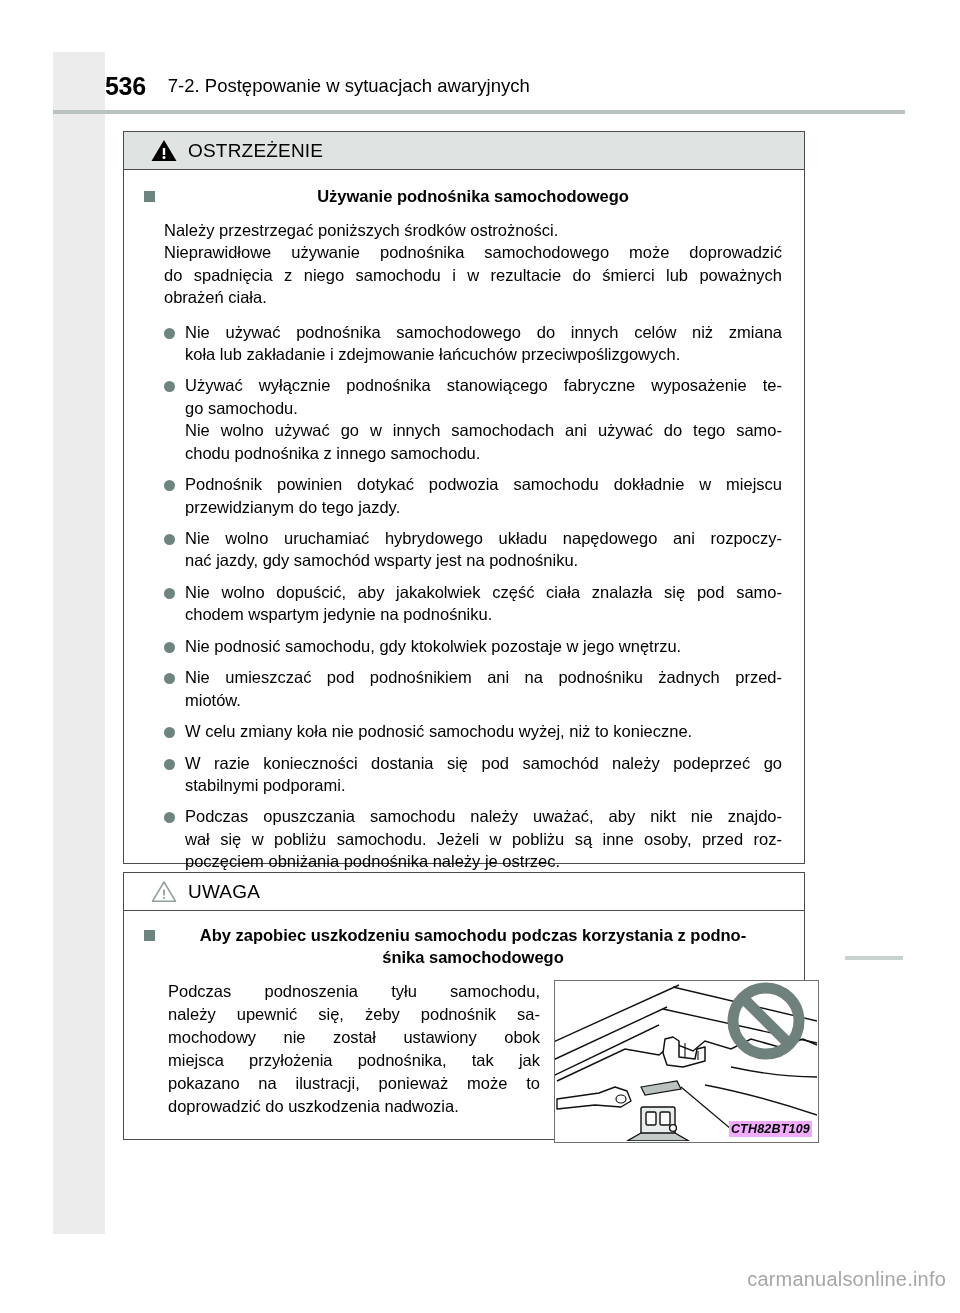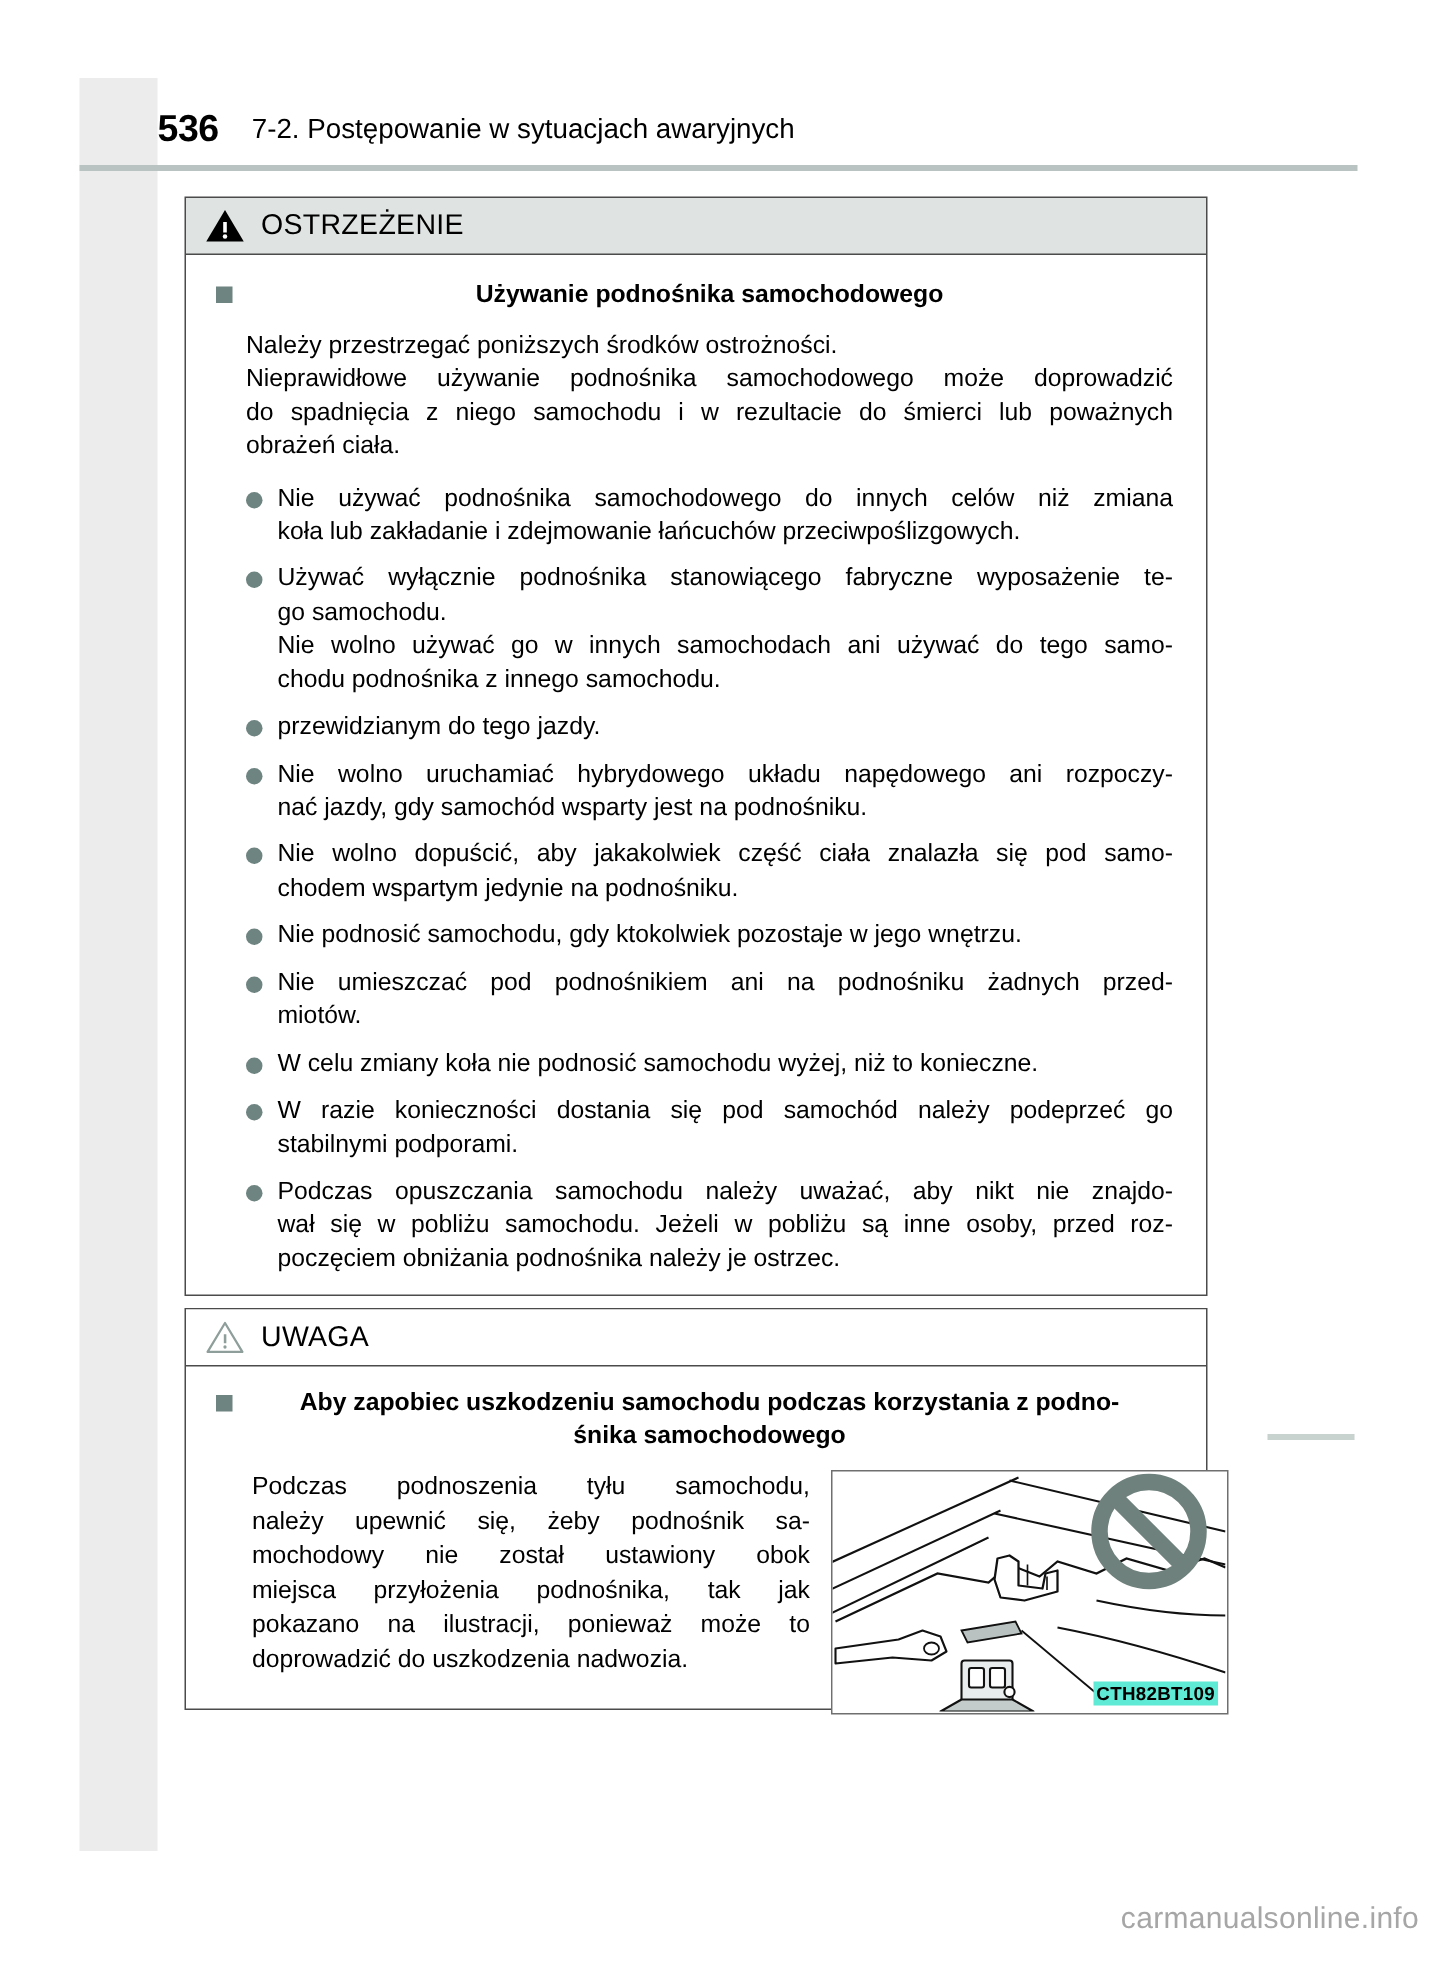--- a/index.html
+++ b/index.html
@@ -72,21 +72,21 @@
     border: 1.5px solid #4b4b4b;
     box-sizing: border-box;
     background: #ffffff;
   }
   .box-title {
     box-sizing: border-box;
     border-bottom: 1.5px solid #4b4b4b;
     height: 38px;
     display: flex;
     align-items: center;
-    padding-left: 13px;
+    padding-left: 27px;
     font-size: 19px;
   }
   .box-title.warn {
     background: #dfe3e2;
   }
   .box-title.caution {
     background: #ffffff;
   }
   .box-title .title-text {
     margin-left: 11px;
@@ -209,22 +209,23 @@
     overflow: hidden;
     background: #ffffff;
   }
   .fig-caption {
     position: absolute;
     right: 6px;
     bottom: 5px;
     font-size: 12.5px;
     font-weight: bold;
     letter-spacing: 0.2px;
-    background: #5eead4;
+    background: #f0abfc;
     padding: 1px 2px;
+    font-style: italic;
   }
 
   
   .watermark {
     position: absolute;
     right: 14px;
     bottom: 22px;
     font-size: 20px;
     color: #a6a6a6;
     letter-spacing: 0.2px;
@@ -275,20 +276,21 @@
         <span class="li-line j">Nie używać podnośnika samochodowego do innych celów niż zmiana</span>
         <span class="li-line">koła lub zakładanie i zdejmowanie łańcuchów przeciwpoślizgowych.</span>
       </li>
       <li>
         <span class="li-line j">Używać wyłącznie podnośnika stanowiącego fabryczne wyposażenie te-</span>
         <span class="li-line">go samochodu.</span>
         <span class="li-line j">Nie wolno używać go w innych samochodach ani używać do tego samo-</span>
         <span class="li-line">chodu podnośnika z innego samochodu.</span>
       </li>
       <li>
+        <span class="li-line j">Podnośnik powinien dotykać podwozia samochodu dokładnie w miejscu</span>
         <span class="li-line">przewidzianym do tego jazdy.</span>
       </li>
       <li>
         <span class="li-line j">Nie wolno uruchamiać hybrydowego układu napędowego ani rozpoczy-</span>
         <span class="li-line">nać jazdy, gdy samochód wsparty jest na podnośniku.</span>
       </li>
       <li>
         <span class="li-line j">Nie wolno dopuścić, aby jakakolwiek część ciała znalazła się pod samo-</span>
         <span class="li-line">chodem wspartym jedynie na podnośniku.</span>
       </li>

